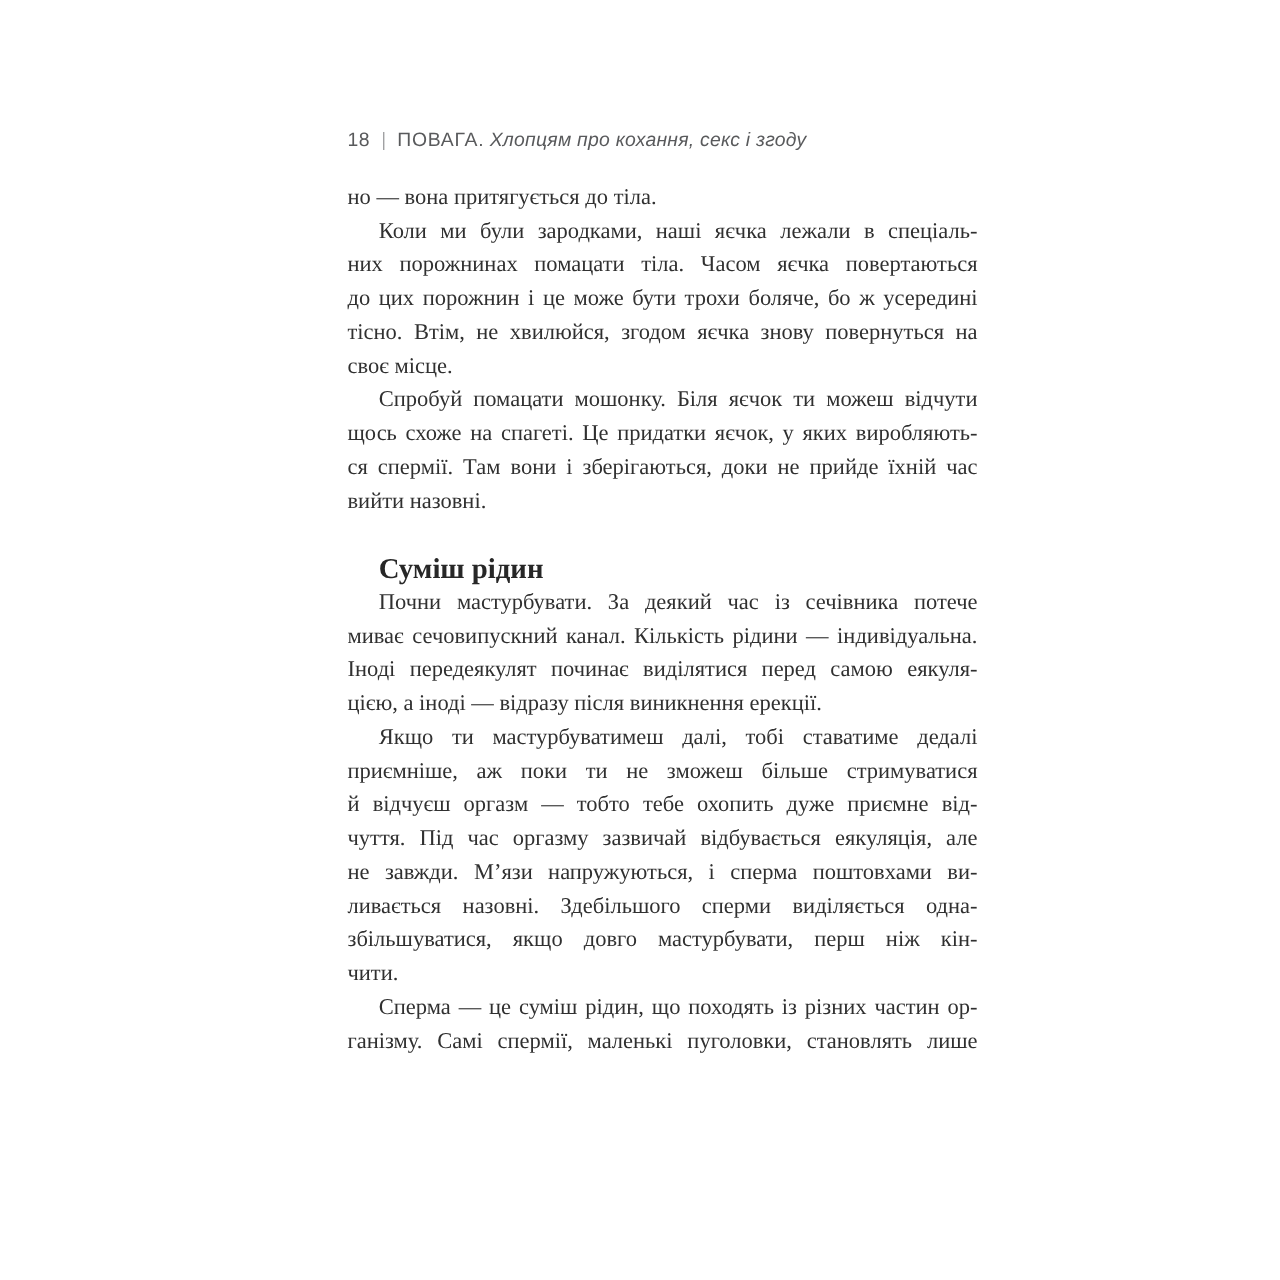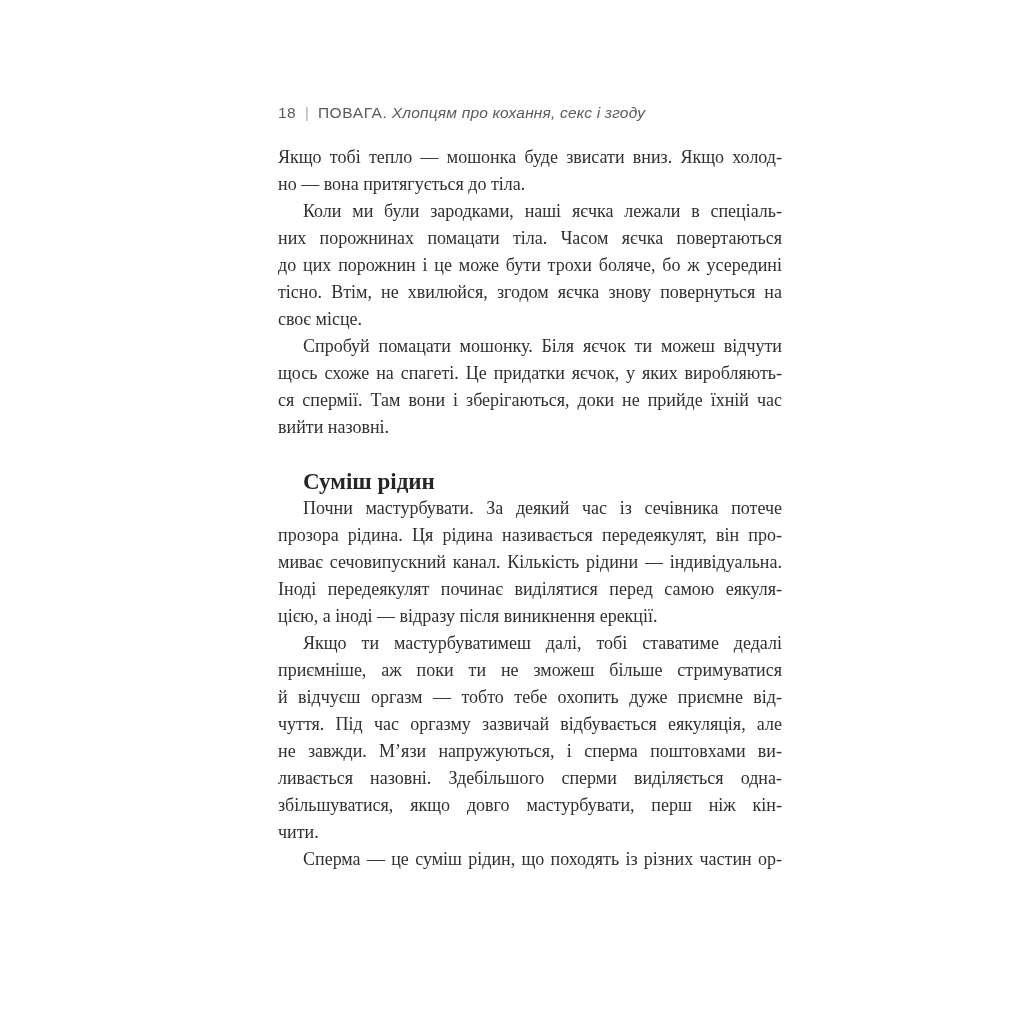--- a/index.html
+++ b/index.html
@@ -84,52 +84,51 @@
 
 <div class="page">
 
   <header class="running-head">
     <span class="page-num">18</span><span class="divider">|</span><span class="book-title">ПОВАГА.</span>
     <span class="book-subtitle">Хлопцям про кохання, секс і згоду</span>
   </header>
 
   <main class="text-block" id="text-block">
       <div class="paragraph">
-        <div class="line fill">Якщо тобі тепло — мошонка буде звисати вниз. Якщо холод-</div>
         <div class="line">но — вона притягується до тіла.</div>
       </div>
       <div class="paragraph">
         <div class="line fill indent">Коли ми були зародками, наші яєчка лежали в спеціаль-</div>
         <div class="line fill">них порожнинах помацати тіла. Часом яєчка повертаються</div>
         <div class="line fill">до цих порожнин і це може бути трохи боляче, бо ж усередині</div>
         <div class="line fill">тісно. Втім, не хвилюйся, згодом яєчка знову повернуться на</div>
         <div class="line">своє місце.</div>
       </div>
       <div class="paragraph">
         <div class="line fill indent">Спробуй помацати мошонку. Біля яєчок ти можеш відчути</div>
         <div class="line fill">щось схоже на спагеті. Це придатки яєчок, у яких виробляють-</div>
         <div class="line fill">ся спермії. Там вони і зберігаються, доки не прийде їхній час</div>
         <div class="line">вийти назовні.</div>
       </div>
       <div class="section-heading">Суміш рідин</div>
       <div class="paragraph">
         <div class="line fill indent">Почни мастурбувати. За деякий час із сечівника потече</div>
-        <div class="line fill">прозора рідина. Ця рідина називається передеякулят, він про-</div>
         <div class="line fill">миває сечовипускний канал. Кількість рідини — індивідуальна.</div>
         <div class="line fill">Іноді передеякулят починає виділятися перед самою еякуля-</div>
         <div class="line">цією, а іноді — відразу після виникнення ерекції.</div>
       </div>
       <div class="paragraph">
         <div class="line fill indent">Якщо ти мастурбуватимеш далі, тобі ставатиме дедалі</div>
         <div class="line fill">приємніше, аж поки ти не зможеш більше стримуватися</div>
         <div class="line fill">й відчуєш оргазм — тобто тебе охопить дуже приємне від-</div>
         <div class="line fill">чуття. Під час оргазму зазвичай відбувається еякуляція, але</div>
         <div class="line fill">не завжди. М’язи напружуються, і сперма поштовхами ви-</div>
         <div class="line fill">ливається назовні. Здебільшого сперми виділяється одна-</div>
         <div class="line fill">збільшуватися, якщо довго мастурбувати, перш ніж кін-</div>
         <div class="line">чити.</div>
       </div>
       <div class="paragraph">
         <div class="line fill indent">Сперма — це суміш рідин, що походять із різних частин ор-</div>
+        <div class="line fill">ганізму. Самі спермії, маленькі пуголовки, становлять лише</div>
       </div>
     </main>
 
 </div>
 
 </body></html>

